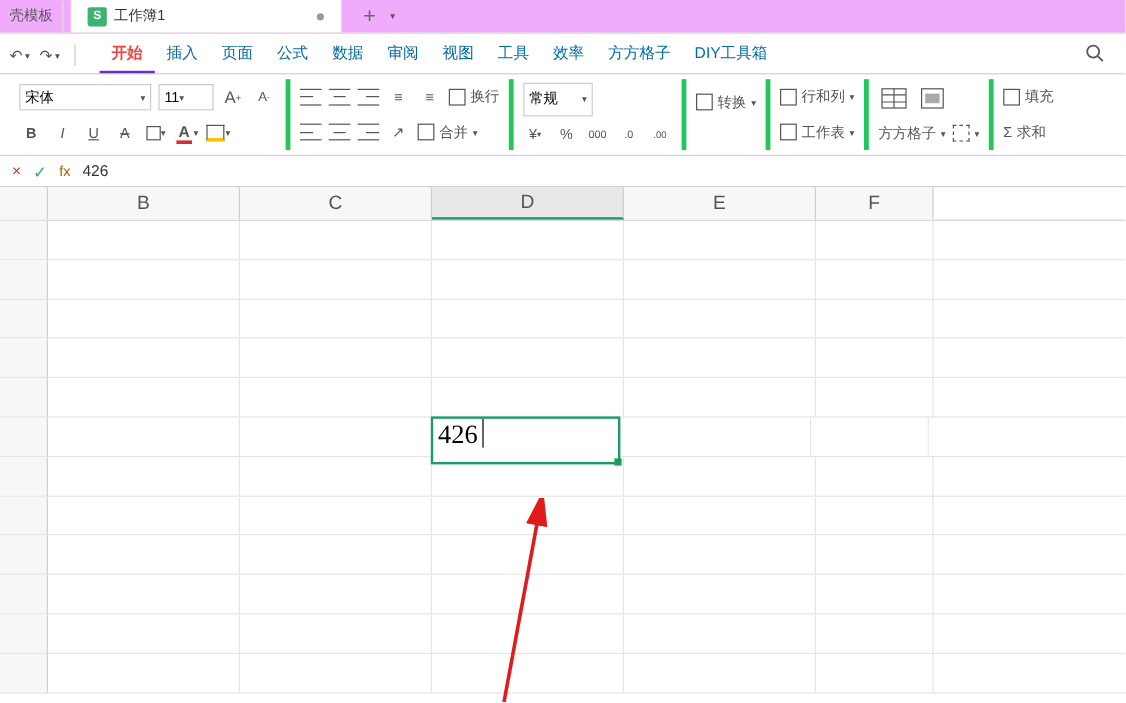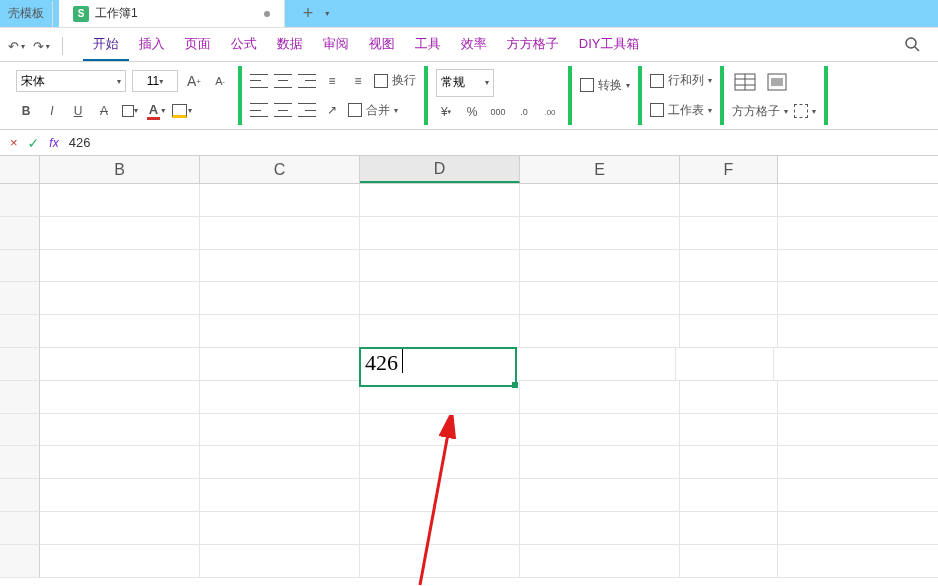--- a/index.html
+++ b/index.html
@@ -1,41 +1,41 @@
 <!DOCTYPE html>
 <html><head>
   <meta charset="utf-8">
   <style>
     * { margin: 0; padding: 0; box-sizing: border-box; font-family: "Microsoft YaHei", Arial, sans-serif; }
     body { width: 938px; height: 586px; background: #fff; overflow: hidden; position: relative; }
     
     
-    .tabs-row { height: 28px; border-bottom: 1px solid #e0e0e0; display: flex; align-items: center; background: #7dd3fc; }
+    .tabs-row { height: 28px; border-bottom: 1px solid #e0e0e0; display: flex; align-items: center; background: #f0abfc; }
     .tab-partial { padding: 0 8px; font-size: 12px; color: #555; height: 26px; display: flex; align-items: center; border-right: 1px solid #ddd; }
     .tab-active { background: #fff; border-right: 1px solid #ddd; height: 27px; padding: 0 14px; font-size: 12px; color: #333; display: flex; align-items: center; gap: 6px; margin-left: 6px; position: relative; }
     .tab-s-icon { width: 16px; height: 16px; background: #3cb371; border-radius: 2px; color: #fff; font-size: 10px; display: flex; align-items: center; justify-content: center; font-weight: bold; }
     .tab-dot { width: 6px; height: 6px; border-radius: 50%; background: #999; margin-left: 120px; }
     .tab-add { margin-left: 18px; font-size: 18px; color: #666; cursor: pointer; }
     .tab-dd { margin-left: 12px; font-size: 10px; color: #666; }
     
     
     .menu-row { height: 34px; display: flex; align-items: flex-end; padding: 0 8px; border-bottom: 1px solid #d0d0d0; }
     .qa-group { display: flex; align-items: center; gap: 8px; margin-right: 16px; padding-bottom: 6px; }
     .qa-btn { font-size: 13px; color: #555; display: flex; align-items: center; gap: 2px; cursor: pointer; }
     .qa-sep { width: 1px; height: 18px; background: #ccc; margin: 0 4px; }
-    .menu-item { padding: 6px 10px 6px; font-size: 13px; color: #a21caf; cursor: pointer; position: relative; }
-    .menu-item.active { color: #4c1d95; font-weight: 400; border-bottom: 2px solid #0369a1; }
+    .menu-item { padding: 6px 10px 6px; font-size: 13px; color: #0369a1; cursor: pointer; position: relative; }
+    .menu-item.active { color: #ef4444; font-weight: 700; border-bottom: 2px solid #6d28d9; }
     .search-icon { margin-left: auto; padding: 6px 10px; font-size: 14px; color: #555; }
     
     
     .ribbon { height: 68px; border-bottom: 1px solid #d0d0d0; display: flex; padding: 4px 8px; gap: 0; }
     .r-section { display: flex; flex-direction: column; justify-content: space-around; padding: 0 8px; border-right: 4px solid #22c55e; }
     .r-row { display: flex; align-items: center; gap: 6px; }
     .font-select { width: 110px; height: 22px; border: 1px solid #ccc; font-size: 12px; padding: 0 4px; display: flex; align-items: center; justify-content: space-between; }
-    .size-select { width: 46px; height: 22px; border: 1px solid #ccc; font-size: 12px; padding: 0 4px; display: flex; align-items: center; justify-content: center; }
+    .size-select { width: 46px; height: 22px; border: 1px solid #ccc; font-size: 12px; padding: 0 4px; display: flex; align-items: center; justify-content: flex-start; }
     .dd-arrow { font-size: 8px; color: #555; }
     .tb-btn { width: 20px; height: 20px; display: flex; align-items: center; justify-content: center; font-size: 12px; color: #555; cursor: pointer; }
     .tb-btn.bold { font-weight: bold; }
     .tb-btn.italic { font-style: italic; }
     .tb-btn.underline { text-decoration: underline; }
     .tb-btn.strike { text-decoration: line-through; }
     .color-btn { display: flex; align-items: center; gap: 1px; }
     .color-a { font-weight: bold; border-bottom: 3px solid #d32f2f; padding: 0 2px; font-size: 13px; }
     .fill-btn { width: 16px; height: 14px; border: 1px solid #555; border-bottom: 3px solid #ffc107; }
     
@@ -47,21 +47,21 @@
     
     .lbl-btn { display: flex; align-items: center; gap: 4px; font-size: 12px; color: #555; cursor: pointer; }
     .sq-icon { width: 14px; height: 14px; border: 1px solid #555; }
     
     .num-select { width: 58px; height: 22px; border: 1px solid #ccc; font-size: 12px; padding: 13px 4px; display: flex; align-items: center; justify-content: space-between; }
     
     
     .formula-bar { height: 26px; border-bottom: 1px solid #d0d0d0; display: flex; align-items: center; gap: 10px; padding: 0 10px; }
     .fb-x { color: #c0392b; font-size: 13px; cursor: pointer; }
     .fb-check { color: #27ae60; font-size: 14px; cursor: pointer; }
-    .fb-fx { font-style: italic; font-size: 12px; color: #6d28d9; }
+    .fb-fx { font-size: 12px; color: #a16207; }
     .fb-input { flex: 1; border: none; font-size: 13px; outline: none; color: #333; }
     
     
     .grid { position: relative; }
     .col-headers { display: flex; height: 28px; border-bottom: 1px solid #d0d0d0; }
     .corner { width: 40px; border-right: 1px solid #d0d0d0; background: #f7f7f7; }
     .col-h { flex: 0 0 160px; border-right: 1px solid #d0d0d0; display: flex; align-items: center; justify-content: center; font-size: 16px; color: #555; background: #f7f7f7; }
     .col-h.edge { flex: 0 0 98px; }
     .col-h.active { background: #e8e8e8; border-bottom: 2px solid #1a9c63; }
     .grid-body { display: flex; }
@@ -285,20 +285,31 @@
           <span>方方格子</span>
           <span class="dd-arrow">▾</span>
         </span>
       <span class="lbl-btn">
           <span class="sq-icon" style="border-style:dashed"></span>
           <span class="dd-arrow">▾</span>
         </span>
     </div>
   </div>
 
+  <div class="r-section" style="border-right:none">
+    <div class="r-row">
+      <span class="lbl-btn">
+          <span class="sq-icon"></span>
+          <span>填充</span>
+        </span>
+    </div>
+    <div class="r-row">
+      <span class="lbl-btn">Σ <span>求和</span></span>
+    </div>
+  </div>
 </div>
 
 <div class="formula-bar">
   <span class="fb-x">×</span>
   <span class="fb-check">✓</span>
   <span class="fb-fx">fx</span>
   <input class="fb-input" value="426" style="">
 </div>
 
 <div class="grid">

